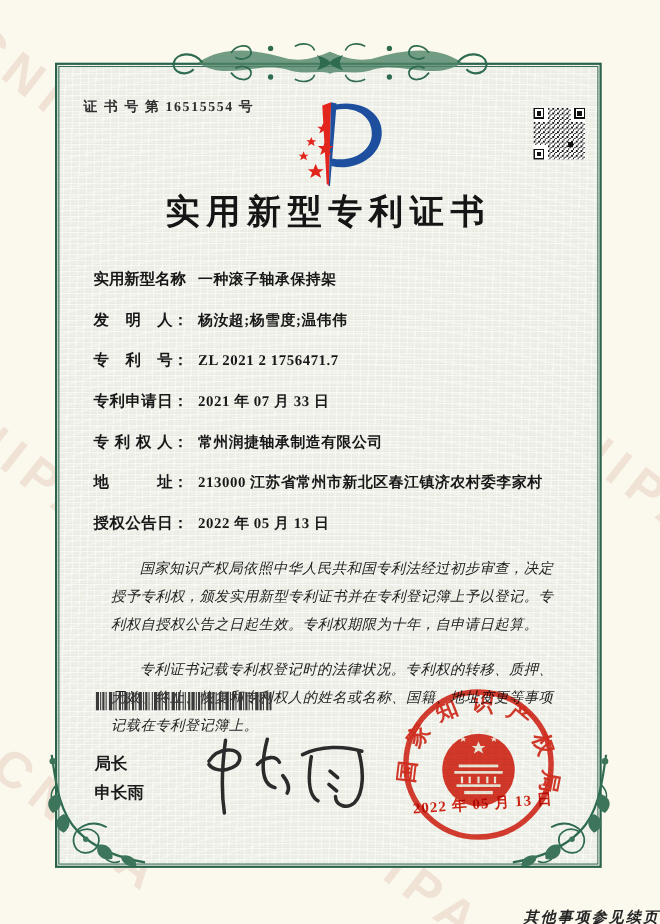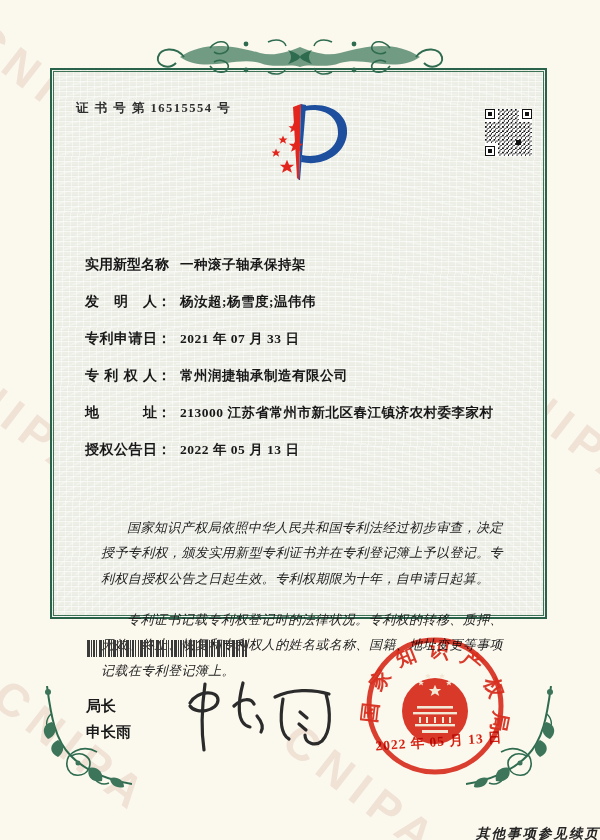--- a/index.html
+++ b/index.html
@@ -15,21 +15,21 @@
   .wm{
     position:absolute;
     font-family:"Liberation Sans","DejaVu Sans",sans-serif;
     font-weight:bold;font-size:46px;letter-spacing:9px;
     color:rgba(206,162,138,0.25);
     transform:rotate(38deg);transform-origin:left top;
     white-space:nowrap;pointer-events:none;
   }
   
   .panel{
-    position:absolute;left:50px;top:68px;width:497px;height:551px;
+    position:absolute;left:50px;top:57px;width:497px;height:732px;
     box-sizing:border-box;
     border:2px solid #2a634b;
     background-color:#edefe7;
     background-image:
       repeating-linear-gradient(91deg, rgba(255,255,255,.45) 0 1px, rgba(255,255,255,0) 1px 7px),
       repeating-linear-gradient(0deg, rgba(255,255,255,.55) 0 1px, rgba(223,228,214,.35) 1px 2px, rgba(255,255,255,0) 2px 5px),
       repeating-radial-gradient(circle at 50% 140%, rgba(255,255,255,.25) 0 2px, rgba(255,255,255,0) 2px 9px);
   }
   .panel-inner{position:absolute;inset:1px;border:1px solid #3d7257;pointer-events:none;}
   .cert-no{
@@ -127,27 +127,31 @@
           <rect x="1" y="27" width="5" height="5"></rect>
       </g>
       <g fill="#111">
         <rect x="2" y="2" width="3" height="3"></rect>
           <rect x="28" y="2" width="3" height="3"></rect>
           <rect x="2" y="28" width="3" height="3"></rect>
         <rect x="22" y="22" width="3" height="3"></rect>
       </g>
     </svg>
 
+    <div class="title">实用新型专利证书</div>
 
     <div class="fields">
       <div class="row">
         <span class="flabel">实用新型名称</span><span class="fcolon">：</span><span class="fvalue">一种滚子轴承保持架</span>
       </div>
       <div class="row">
         <span class="flabel">发明人</span><span class="fcolon">：</span><span class="fvalue">杨汝超;杨雪度;温伟伟</span>
+      </div>
+      <div class="row">
+        <span class="flabel">专利号</span><span class="fcolon">：</span><span class="fvalue">ZL 2021 2 1756471.7</span>
       </div>
       <div class="row">
         <span class="flabel">专利申请日</span><span class="fcolon">：</span><span class="fvalue">2021 年 07 月 33 日</span>
       </div>
       <div class="row">
         <span class="flabel">专利权人</span><span class="fcolon">：</span><span class="fvalue">常州润捷轴承制造有限公司</span>
       </div>
       <div class="row">
         <span class="flabel">地址</span><span class="fcolon">：</span><span class="fvalue">213000 江苏省常州市新北区春江镇济农村委李家村</span>
       </div>

